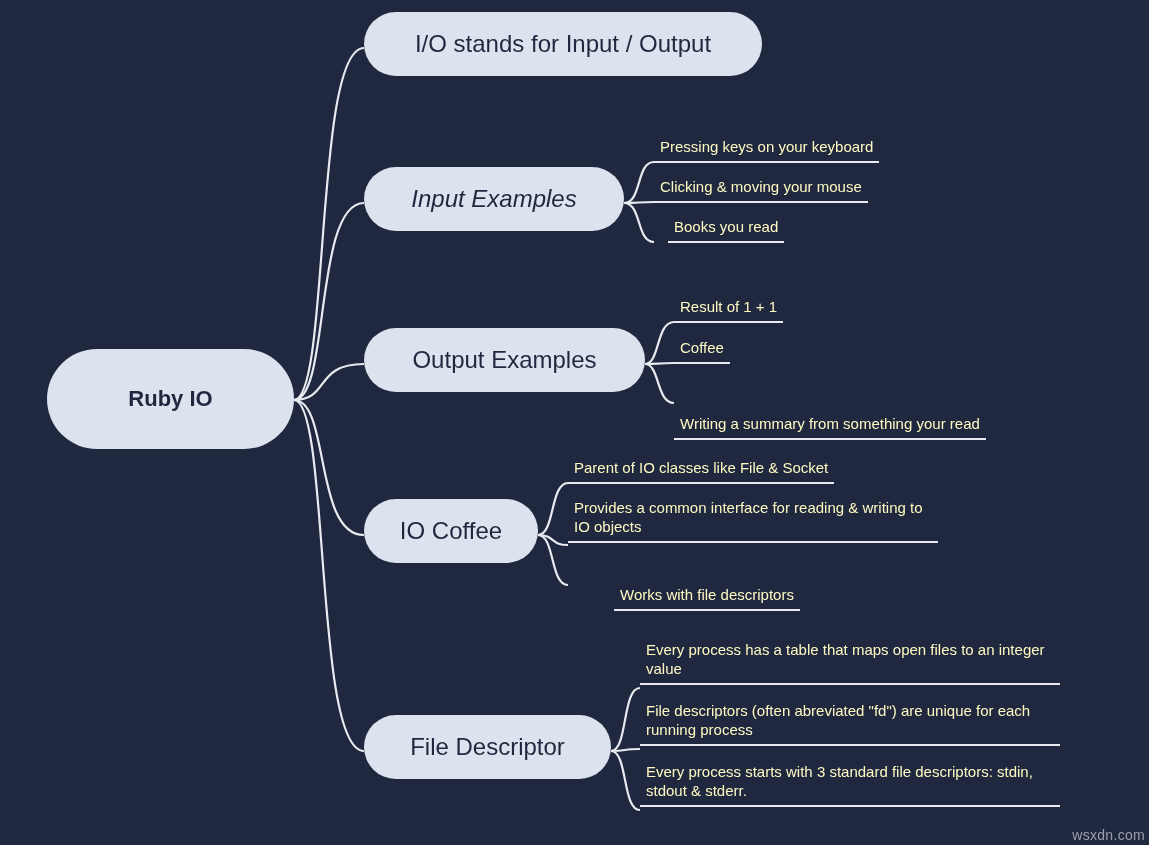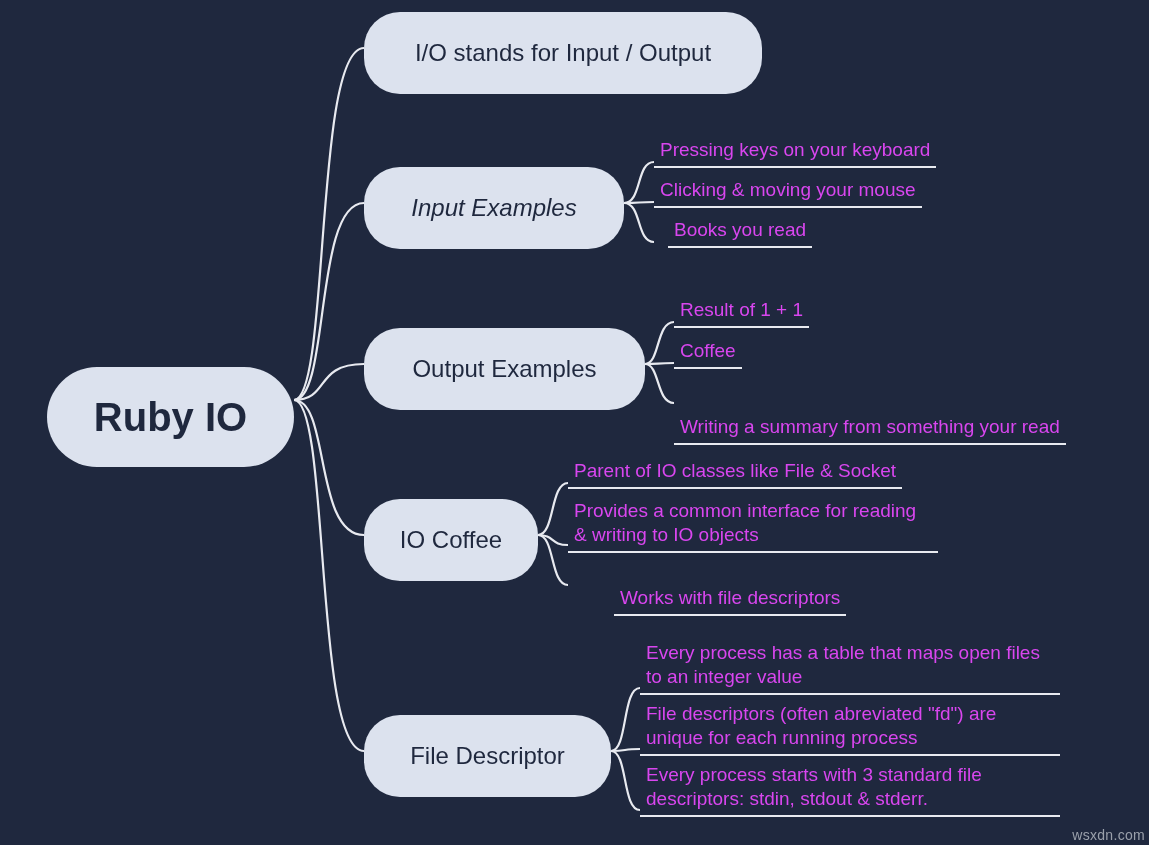--- a/index.html
+++ b/index.html
@@ -12,54 +12,54 @@
     width: 1149px;
     height: 845px;
     position: relative;
     font-family: "Segoe UI", -apple-system, Arial, sans-serif;
     color: #e8eaf0;
     overflow: hidden;
   }
   .root-node {
     position: absolute;
     left: 47px;
-    top: 367px;
+    top: 349px;
     width: 247px;
     height: 100px;
     background: #dce2ee;
     color: #1f283e;
     border-radius: 50px;
     display: flex;
     align-items: center;
     justify-content: center;
-    font-size: 40px;
+    font-size: 22px;
     font-weight: 700;
   }
   .branch-node {
     position: absolute;
     background: #dce2ee;
     color: #1f283e;
     border-radius: 36px;
     display: flex;
     align-items: center;
     justify-content: center;
     font-size: 24px;
     font-weight: 400;
-    height: 82px;
+    height: 64px;
   }
   .b1 { left: 364px; top: 12px;  width: 398px; }
   .b2 { left: 364px; top: 167px; width: 260px; font-style: italic; }
   .b3 { left: 364px; top: 328px; width: 281px; }
   .b4 { left: 364px; top: 499px; width: 174px; }
   .b5 { left: 364px; top: 715px; width: 247px; }
 
   .leaf {
     position: absolute;
-    color: #d946ef;
-    font-size: 19px;
+    color: #fef9c3;
+    font-size: 15px;
     font-weight: 400;
     border-bottom: 2px solid #e8eaf0;
     padding: 0 6px 4px 6px;
     line-height: 1.25;
   }
   .watermark {
     position: absolute;
     right: 4px;
     bottom: 2px;
     font-size: 14px;

